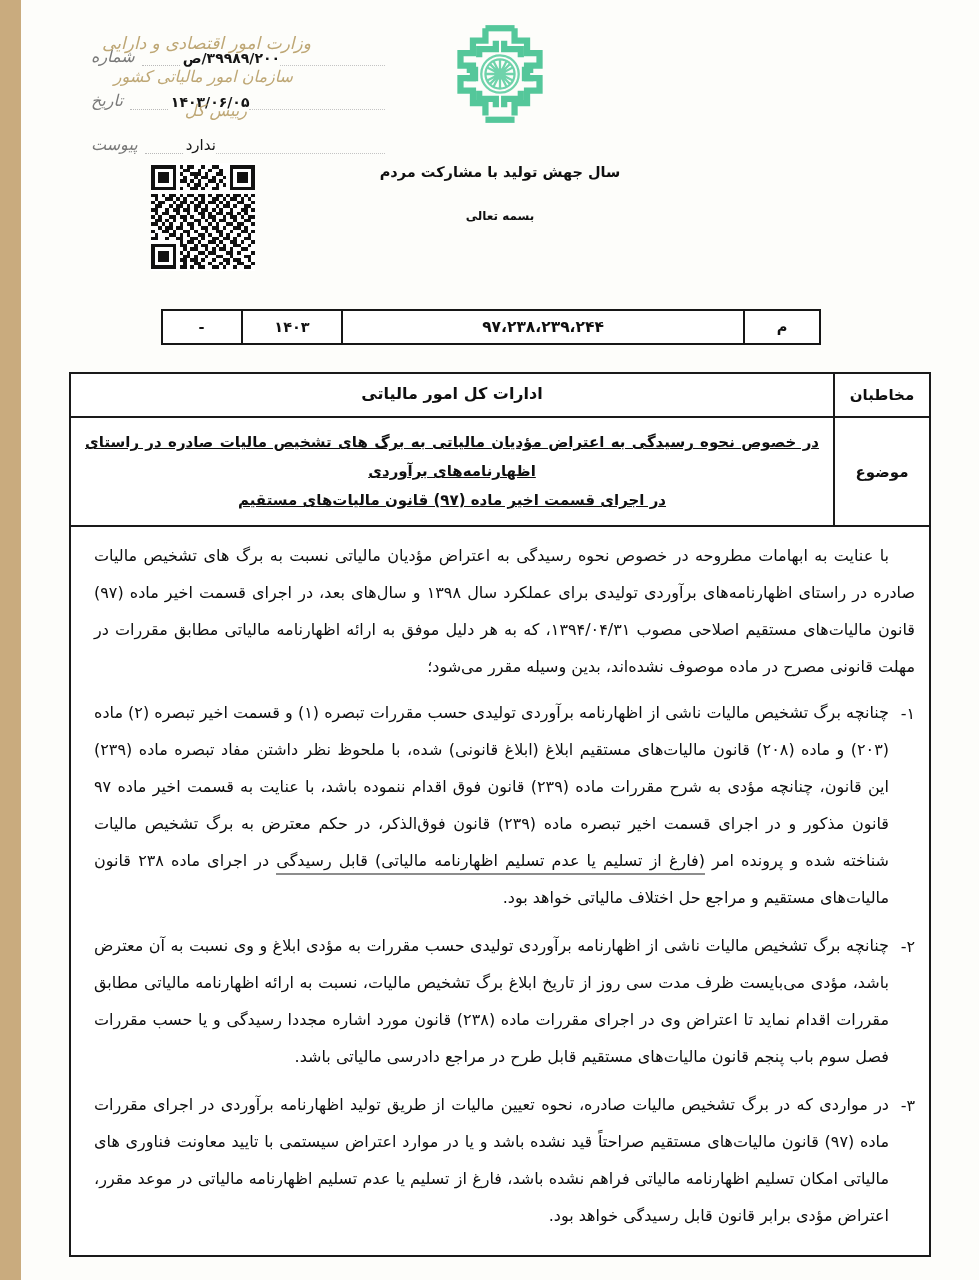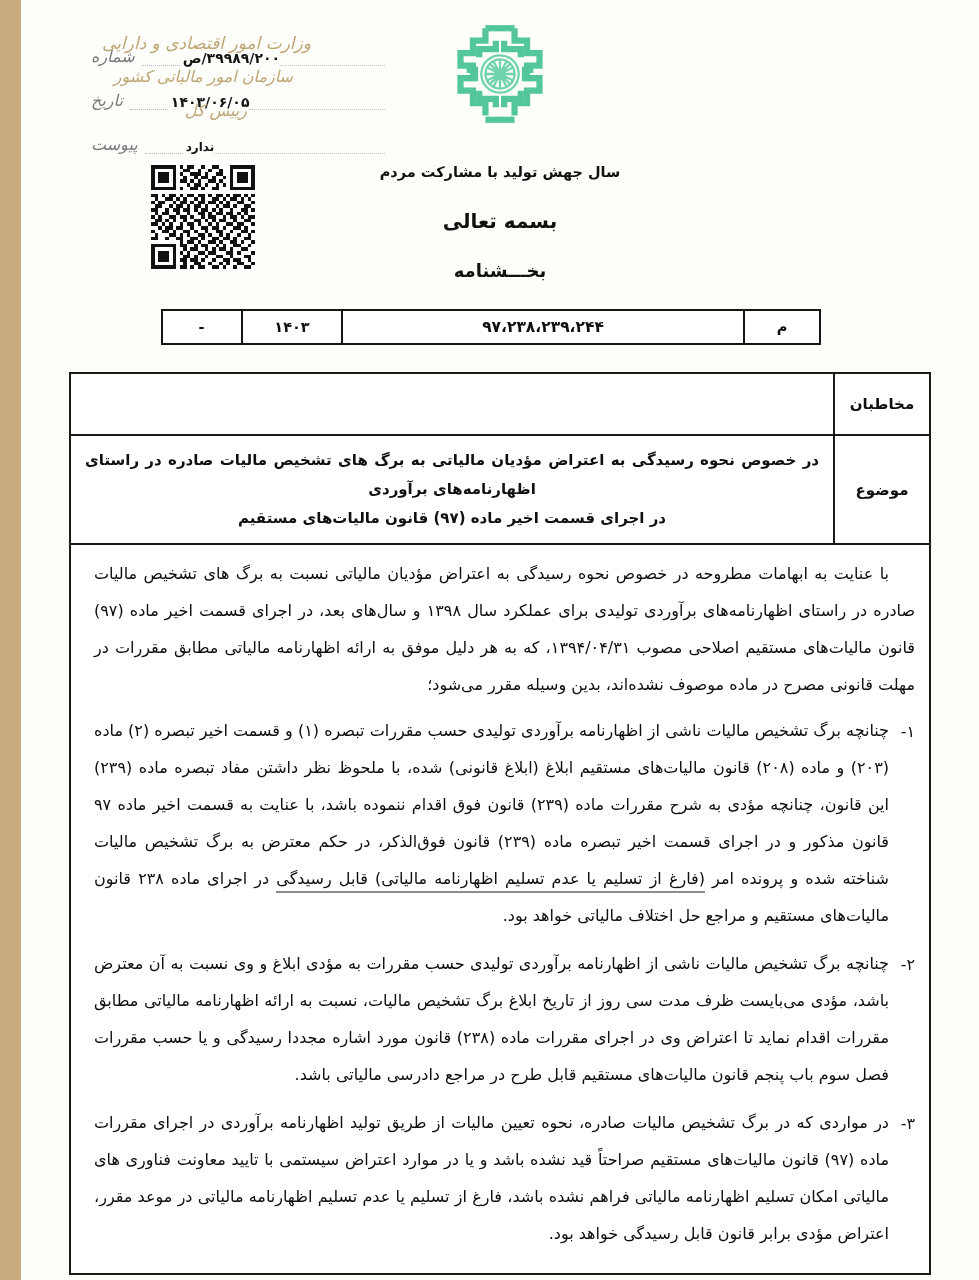--- a/index.html
+++ b/index.html
@@ -59,21 +59,21 @@
     letter-spacing:.4px;
     font-family:"DejaVu Sans",sans-serif;
   }
   .fld .tail{
     flex:1 1 auto;
     border-bottom:1px dotted #c4c4c4;
     height:13px;
     margin-right:6px;
     min-width:30px;
   }
-  .fld.noattach .val{font-weight:700;font-size:12px;}
+  .fld.noattach .val{font-weight:400;font-size:15px;}
 
   .qr{
     position:absolute;
     top:163px;right:724px;
     width:104px;height:108px;
     background:#ffffff;
   }
   .qr svg{display:block;width:104px;height:108px;}
 
   .logo{
@@ -106,22 +106,22 @@
   .center-titles{
     position:absolute;
     top:164px;left:0;right:0;
     text-align:center;
   }
   .center-titles .slogan{
     font-size:14.5px;font-weight:700;color:#101010;
     margin-bottom:29px;letter-spacing:.2px;
   }
   .center-titles .basmale{
-    font-size:20px;font-weight:700;color:#101010;
-    margin-bottom:27px;
+    font-size:12px;font-weight:700;color:#101010;
+    margin-bottom:35px;
   }
   .center-titles .doctype{
     font-size:18px;font-weight:700;color:#101010;
     letter-spacing:1px;
   }
 
   
   .class-strip{
     position:absolute;
     top:309px;right:158px;
@@ -158,40 +158,40 @@
     direction:rtl;
     border-bottom:2px solid #1a1a1a;
   }
   .row:last-child{border-bottom:none;}
   .row .key{
     flex:0 0 96px;
     border-left:2px solid #1a1a1a;
     display:flex;align-items:center;justify-content:center;
     font-size:15px;font-weight:700;color:#101010;
     box-sizing:border-box;
-    padding:21px 0;
+    padding:12px 0;
   }
   .row .val{
     flex:1 1 auto;
     padding:10px 14px;
     box-sizing:border-box;
   }
   .addressee{
     text-align:center;
     font-size:16px;font-weight:700;color:#101010;
     padding:12px 0 13px;
   }
   .subject{
     text-align:justify;
     text-align-last:center;
     font-size:15px;font-weight:700;color:#101010;
     line-height:29px;
     padding:9px 16px 11px;
   }
-  .subject .ln{display:block;}
+  .subject .ln{display:block;text-decoration:underline;}
 
   
   .body{
     padding:14px 18px 22px 14px;
     box-sizing:border-box;
     margin-left:9px;
   }
   .para{
     display:flex;
     direction:rtl;
@@ -525,35 +525,35 @@
 
     <div class="letterhead">
       <div class="l1">وزارت امور اقتصادی و دارایی</div>
       <div class="l2">سازمان امور مالیاتی کشور</div>
       <div class="l3">رییس کل</div>
     </div>
 
     <div class="center-titles">
       <div class="slogan">سال جهش تولید با مشارکت مردم</div>
       <div class="basmale">بسمه تعالی</div>
-      <div class="doctype">بخـــشنامه</div>
     </div>
   </div>
 
   <div class="class-strip">
     <div class="cell c-m">م</div>
     <div class="cell c-code">۹۷،۲۳۸،۲۳۹،۲۴۴</div>
     <div class="cell c-year">۱۴۰۳</div>
     <div class="cell c-dash">-</div>
   </div>
 
   <div class="frame">
 
     <div class="row">
       <div class="key">مخاطبان</div>
+      <div class="val addressee">ادارات کل امور مالیاتی</div>
     </div>
 
     <div class="row">
       <div class="key">موضوع</div>
       <div class="val subject">
         <span class="ln">در خصوص نحوه رسیدگی به اعتراض مؤدیان مالیاتی به برگ های تشخیص مالیات صادره در راستای اظهارنامه‌های برآوردی</span>
         <span class="ln">در اجرای قسمت اخیر ماده (۹۷) قانون مالیات‌های مستقیم</span>
       </div>
     </div>
 

